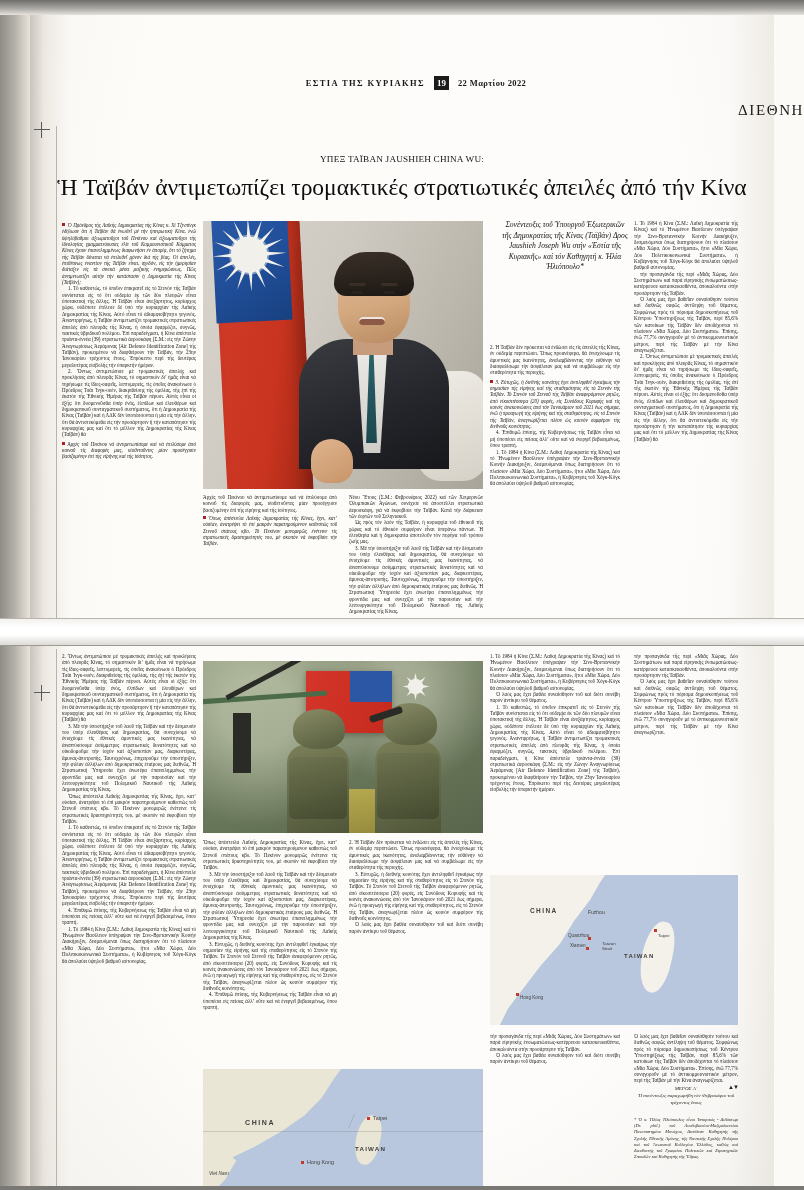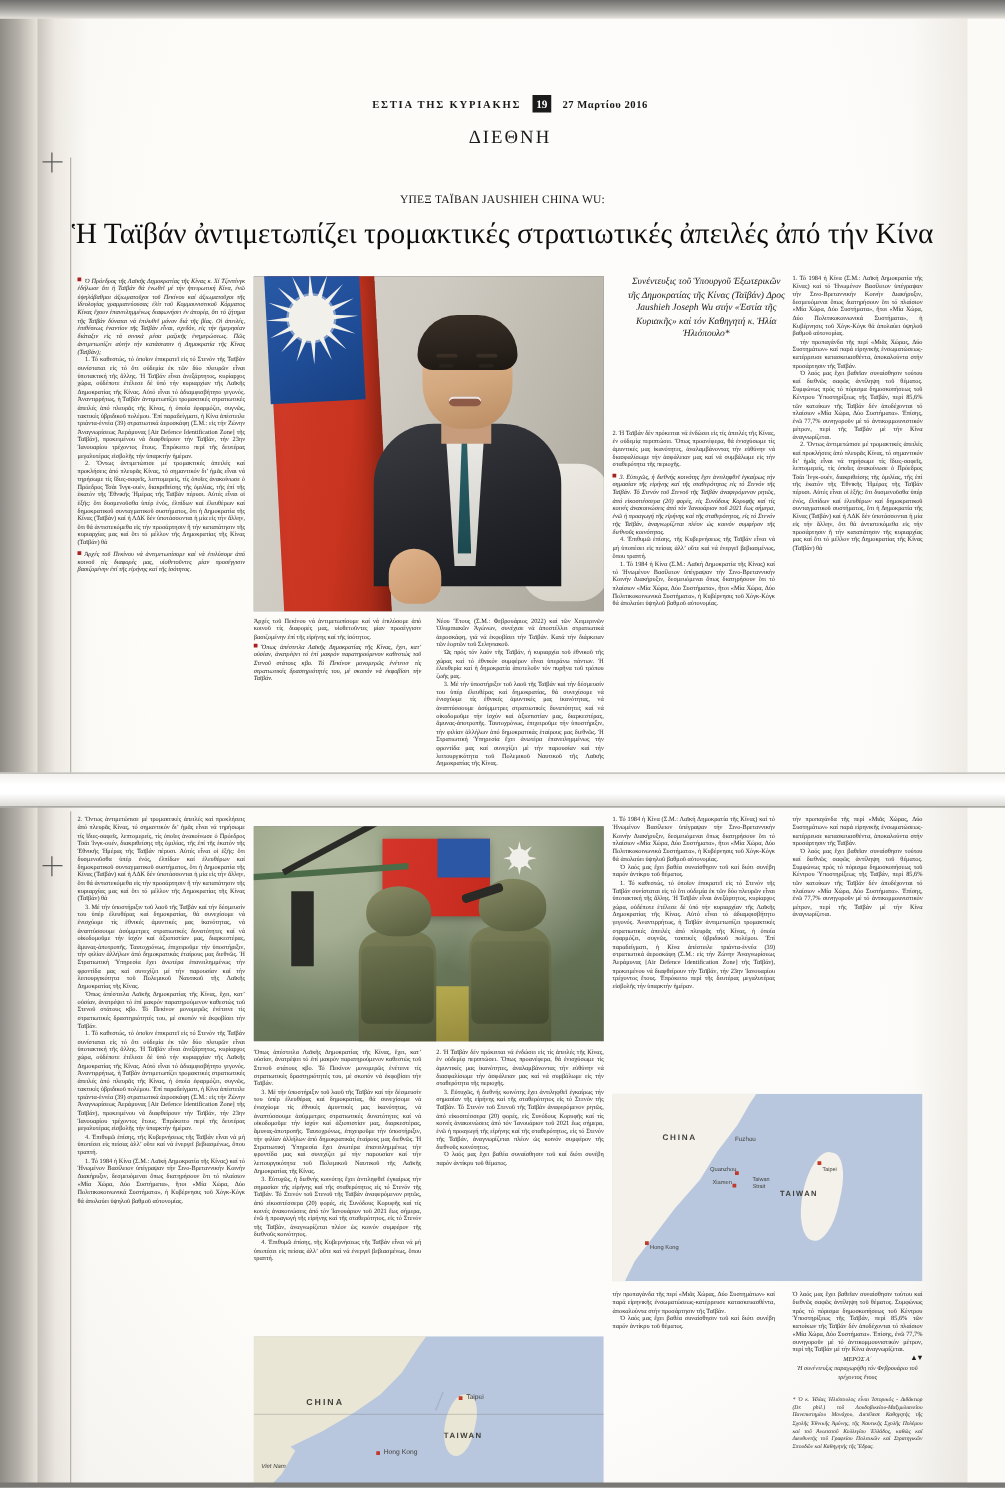--- a/index.html
+++ b/index.html
@@ -37,21 +37,21 @@
     background:linear-gradient(180deg,#6f6e6c 0%,#a8a6a2 55%,#e6e3dd 100%);z-index:31;}
   .botcap{position:absolute;left:0;bottom:0;width:804px;height:4px;background:#7a7874;z-index:31;}
 
   
   .regmark{position:absolute;width:16px;height:16px;}
   .regmark:before{content:"";position:absolute;left:0;top:7px;width:16px;height:1px;background:#5a5a5a;}
   .regmark:after{content:"";position:absolute;left:7px;top:0;width:1px;height:16px;background:#5a5a5a;}
   .vrule{position:absolute;width:1px;background:#b9b4ab;}
 
   
-  .mast{position:absolute;left:0;right:16px;text-align:center;padding-left:28px;}
+  .mast{position:absolute;left:0;right:0;text-align:right;padding-left:28px;}
   .mast-row{display:flex;align-items:center;justify-content:center;gap:9px;
     font-size:8.5px;letter-spacing:1.4px;font-weight:bold;color:#191919;}
   .mast-row .date{letter-spacing:.4px;font-size:8.5px;}
   .pagenum{display:inline-flex;align-items:center;justify-content:center;
     width:15px;height:14px;background:#1b1b1b;color:#fff;font-size:9px;
     letter-spacing:0;font-weight:bold;}
   .rule{height:1px;background:#8e8a84;}
   .rule.thin{height:1px;background:#a7a39c;}
   .section{font-size:15px;letter-spacing:1.6px;color:#1a1a1a;}
 
@@ -155,21 +155,21 @@
     <div class="shadow-strip"></div>
     <div class="paper"></div>
 
     <div class="regmark" style="left:34px;top:108px;"></div>
     <div class="vrule" style="left:56px;top:112px;height:500px;"></div>
 
     <div class="mast" style="top:62px;">
       <div class="mast-row">
         <span>ΕΣΤΙΑ ΤΗΣ ΚΥΡΙΑΚΗΣ</span>
         <span class="pagenum">19</span>
-        <span class="date">27 Μαρτίου 2016</span>
+        <span class="date">22 Μαρτίου 2022</span>
       </div>
     </div>
     <div class="rule" style="left:66px;top:78px;width:672px;"></div>
     <div class="mast" style="top:88px;">
       <div class="section">ΔΙΕΘΝΗ</div>
     </div>
     <div class="rule thin" style="left:66px;top:116px;width:672px;"></div>
 
     <div class="kicker" style="position:absolute;left:66px;top:140px;width:672px;">ΥΠΕΞ ΤΑΪΒΑΝ JAUSHIEH CHINA WU:</div>
     <div class="headline" style="position:absolute;left:50px;top:160px;width:704px;">Ἡ Ταϊβάν ἀντιμετωπίζει τρομακτικές στρατιωτικές ἀπειλές ἀπό τήν Κίνα</div>

